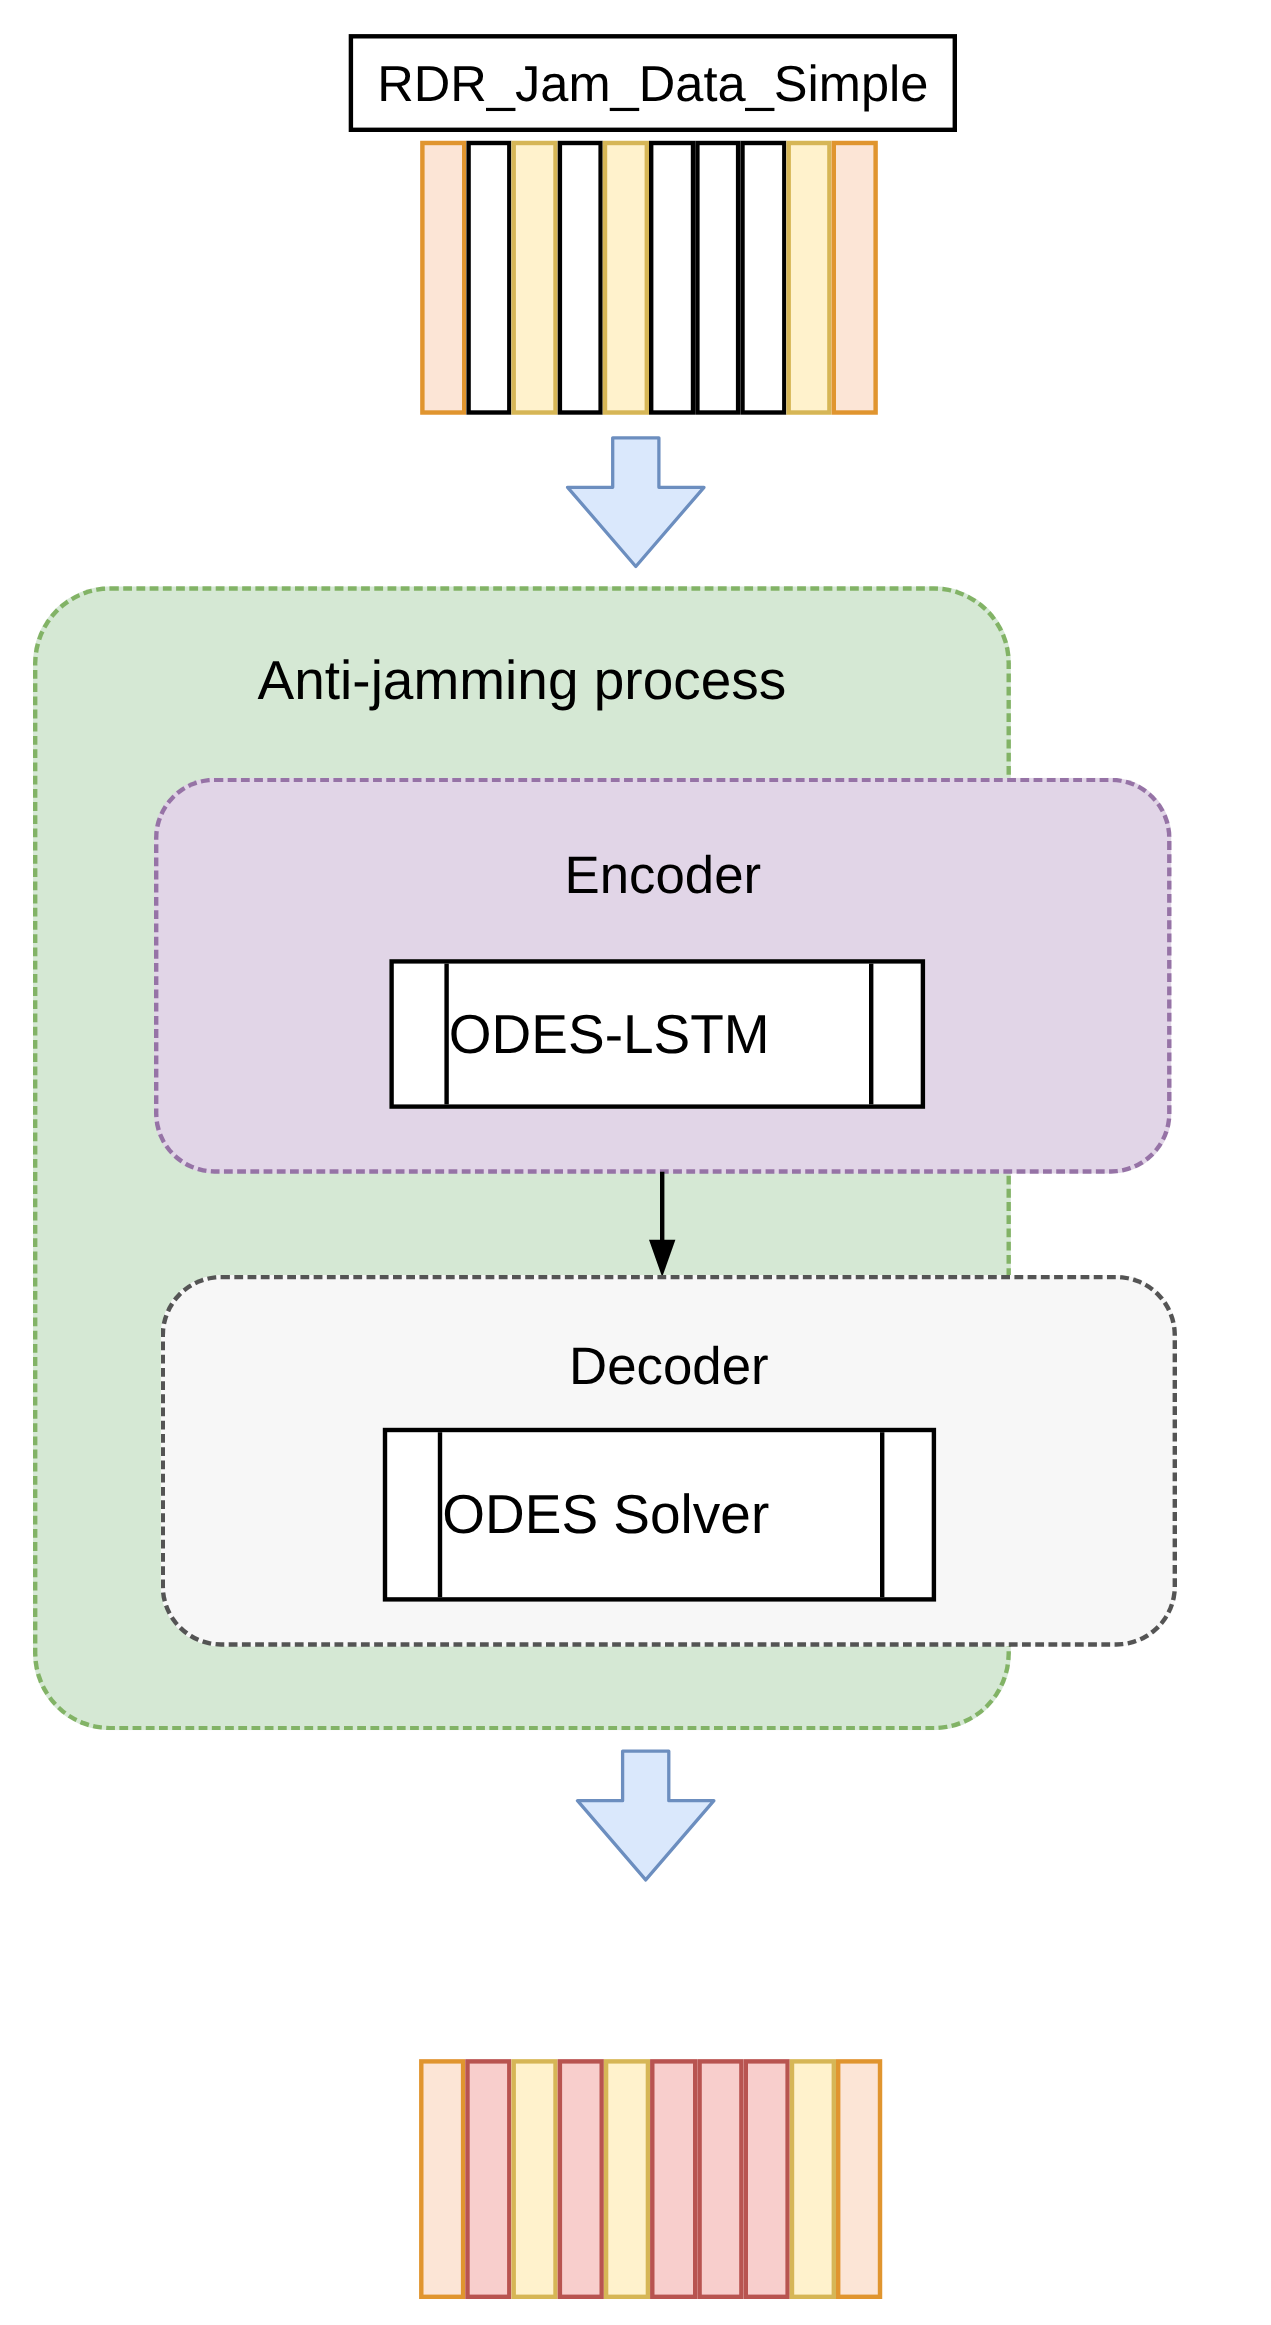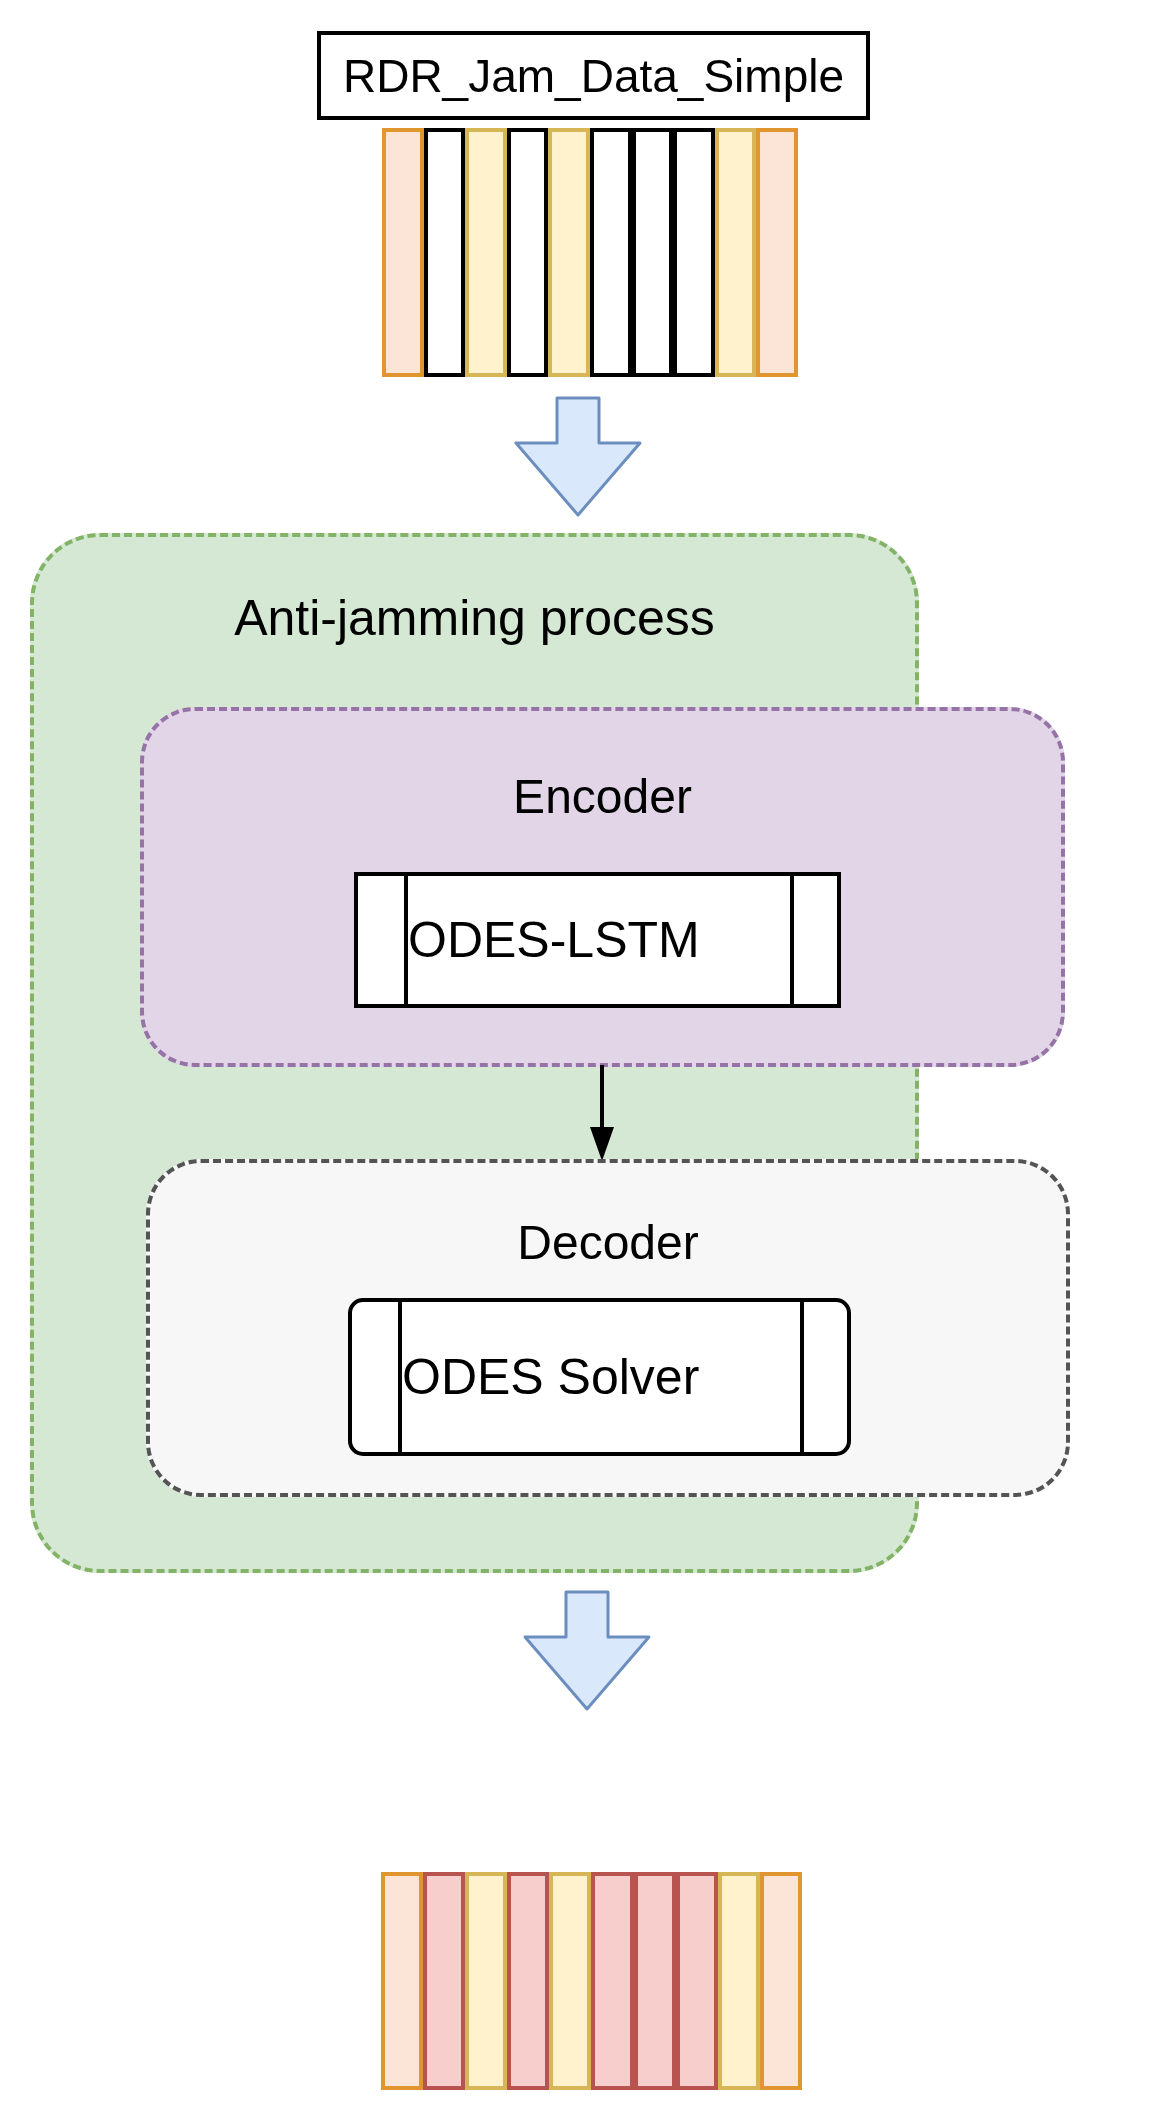--- a/index.html
+++ b/index.html
@@ -105,21 +105,21 @@
       </div>
     </div>
 
     <svg class="abs" style="left:548px;top:528px;" width="40" height="98" viewBox="0 0 40 98">
       <line x1="20" y1="0" x2="20" y2="72" stroke="#000000" stroke-width="4"></line>
       <polygon points="20,96 8,62 32,62" fill="#000000"></polygon>
     </svg>
 
     <div class="abs container-gray" style="left:112px;top:622px;width:924px;height:338px;padding-left:39px;">
       <div class="container-title small" style="top:52px;">Decoder</div>
-      <div class="abs block" style="left:198px;top:135px;width:503px;height:158px;border-radius:15px;">
+      <div class="abs block" style="left:198px;top:135px;width:503px;height:158px;">
         <div class="cell-left"></div>
         <div class="cell-mid">
           <span>ODES Solver</span>
         </div>
         <div class="cell-right"></div>
       </div>
     </div>
 
   </div>
 

